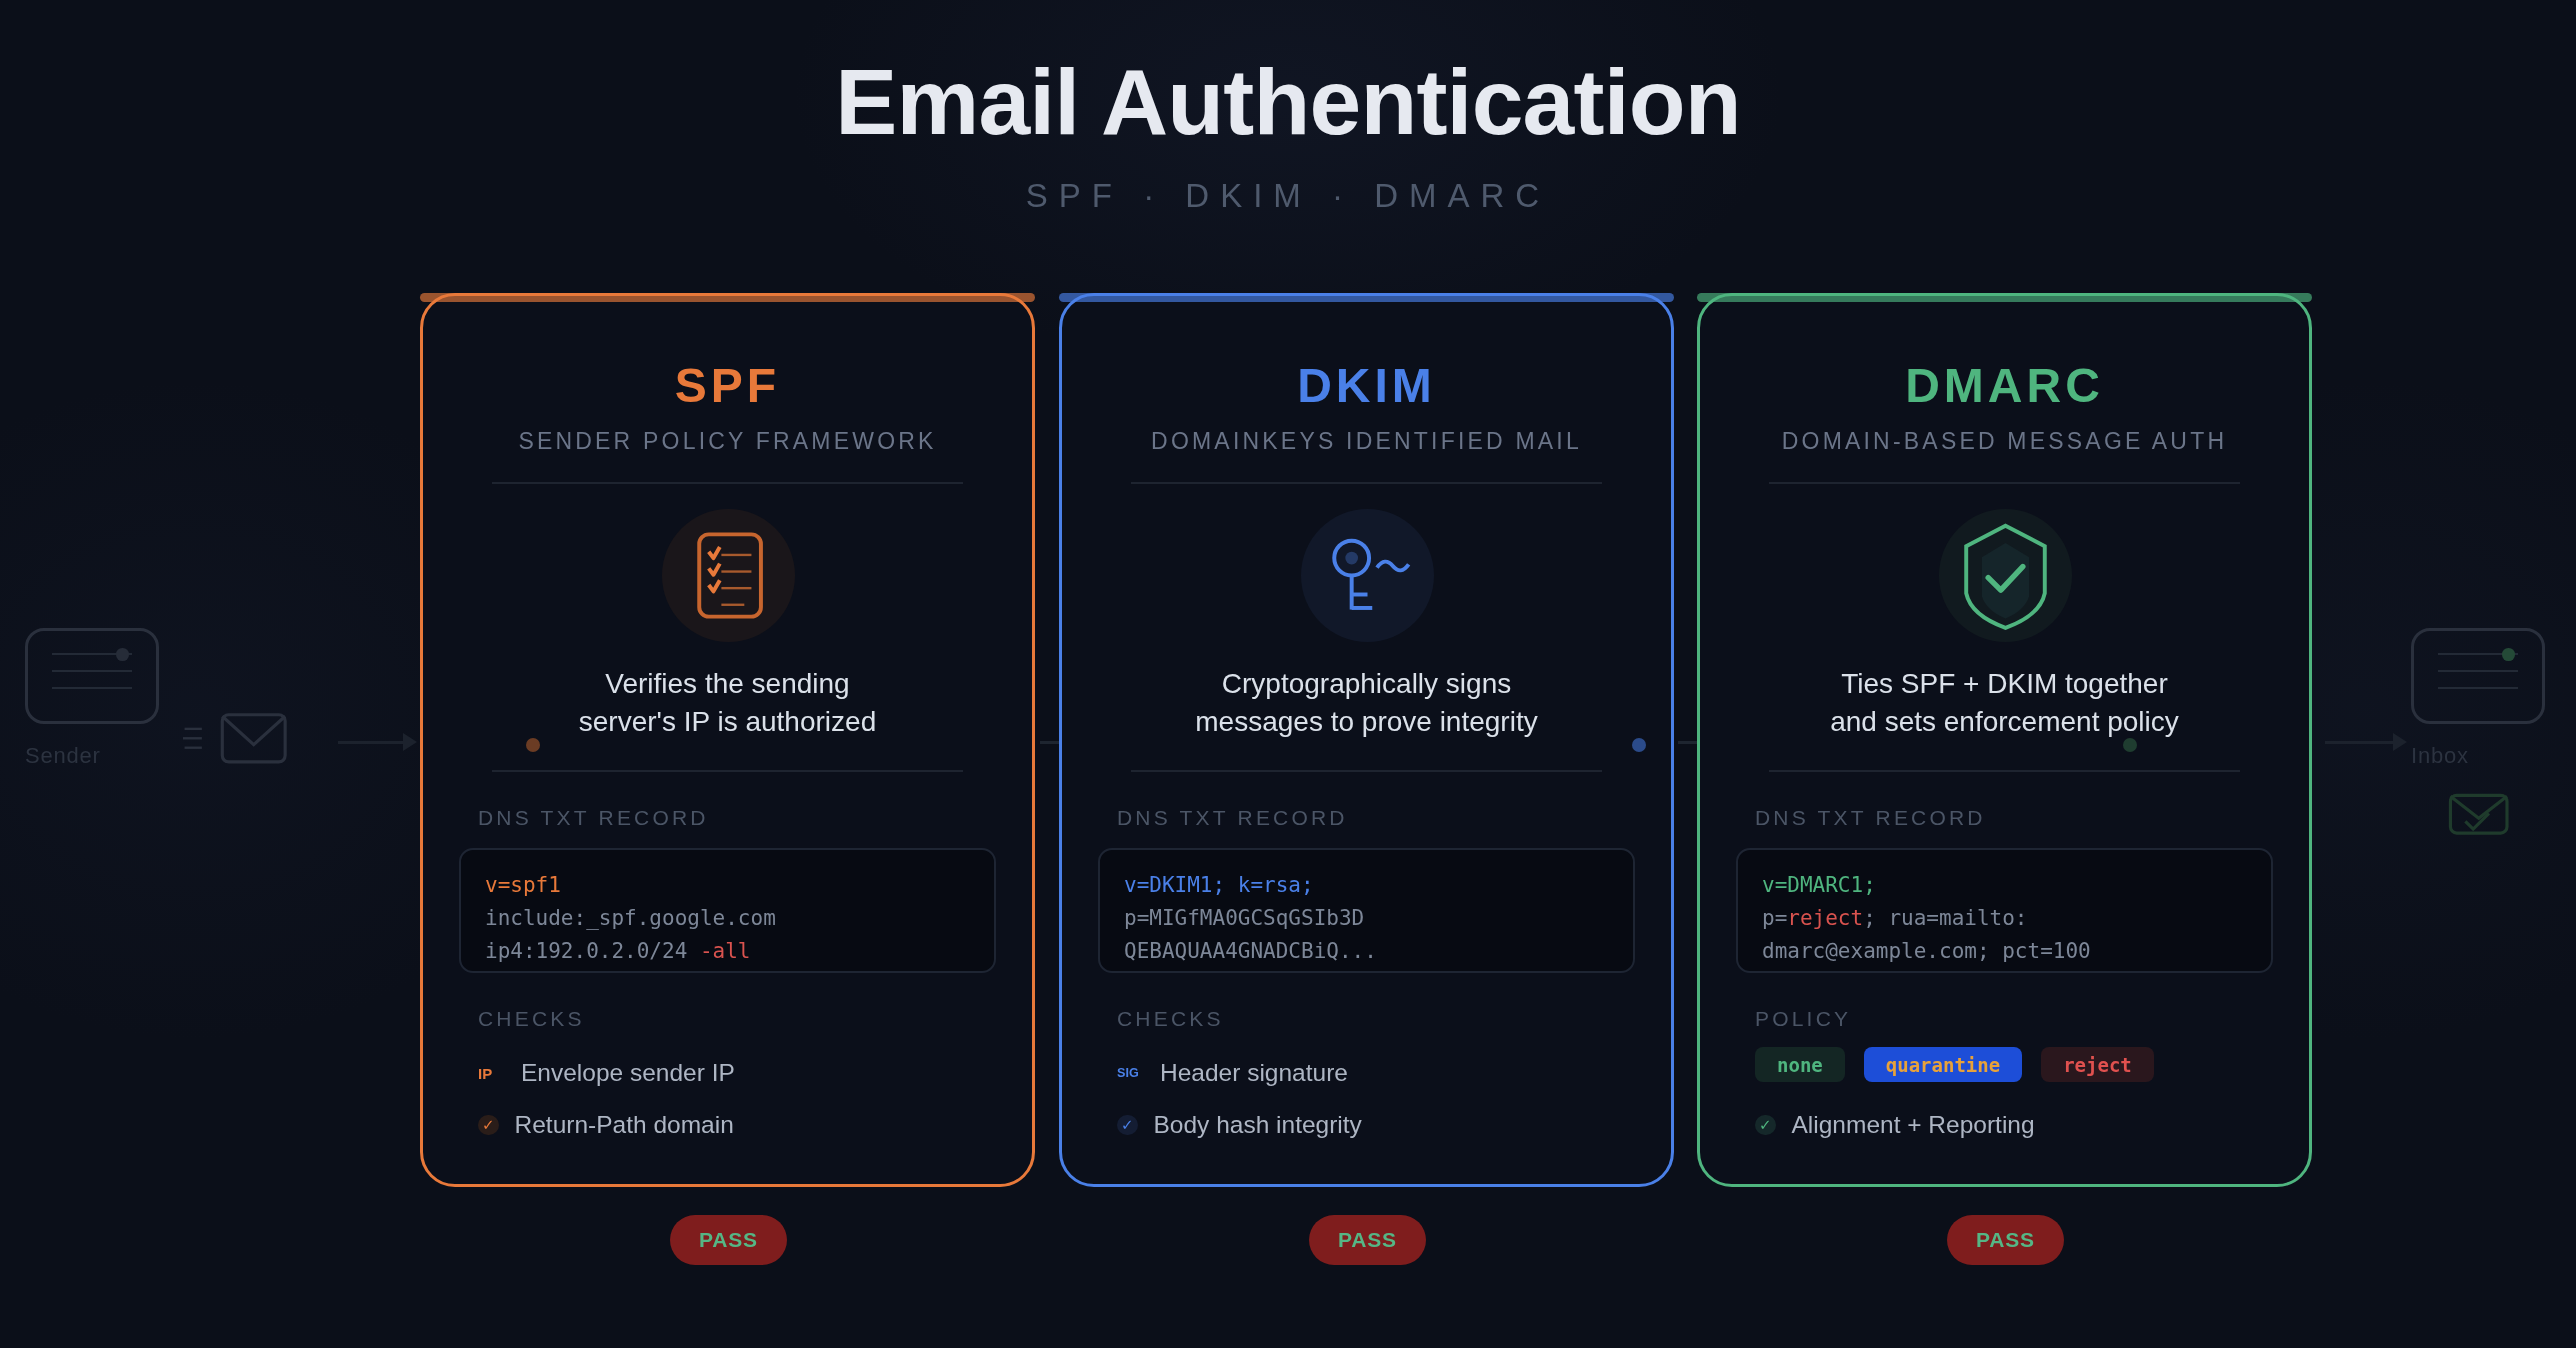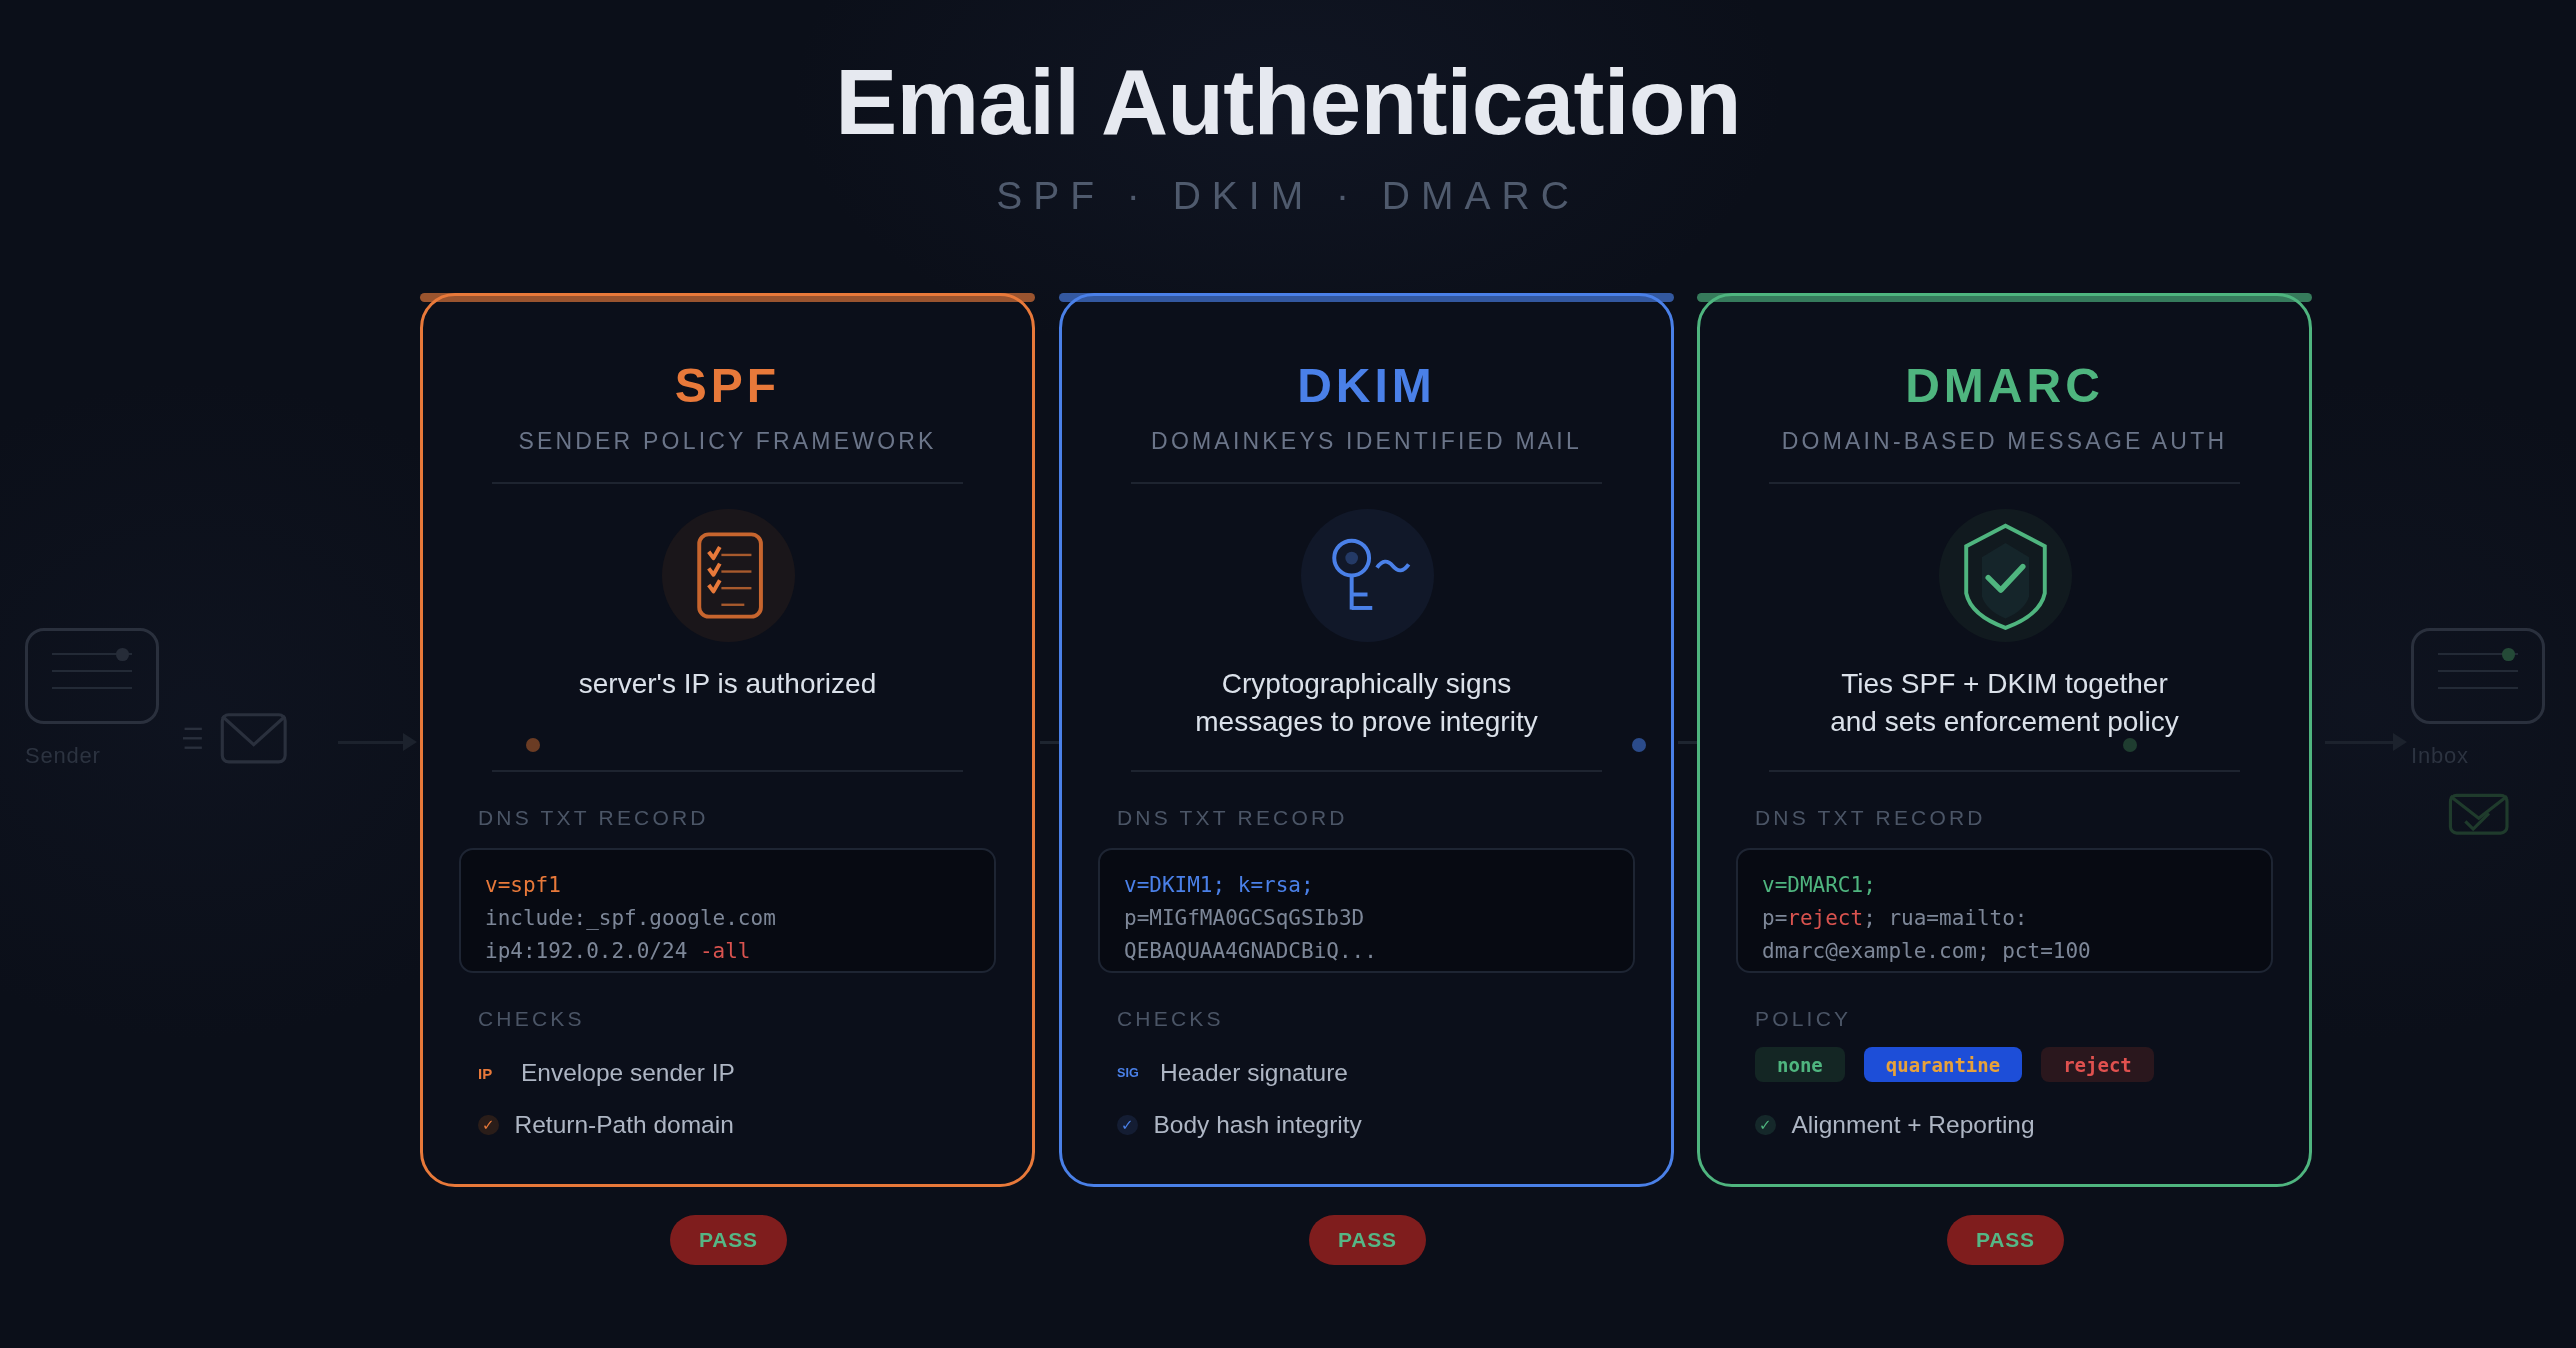--- a/index.html
+++ b/index.html
@@ -16,21 +16,21 @@
       radial-gradient(ellipse 710px 394px at 1288px 95px, rgba(40,50,80,0.18), transparent 70%),
       radial-gradient(ellipse 552px 473px at 197px 710px, rgba(30,38,60,0.18), transparent 70%),
       radial-gradient(ellipse 552px 473px at 2366px 710px, rgba(30,38,60,0.18), transparent 70%);
   }
   .header { position: absolute; left: 0; right: 0; top: 47px; text-align: center; }
   .title {
     font-size: 93px; font-weight: 700; color: #e6e9f0; letter-spacing: -0.8px;
     line-height: 110px;
   }
   .subtitle {
-    margin-top: 19px; font-size: 39px; color: #4f5a6d; letter-spacing: 11px;
+    margin-top: 19px; font-size: 33px; color: #4f5a6d; letter-spacing: 11px;
     line-height: 39px;
   }
 
   
   .endpoint { position: absolute; }
   .endpoint .box {
     width: 134px; height: 96px; border: 3.2px solid #2a303d; border-radius: 19px;
     position: relative; margin: 0 auto;
   }
   .endpoint .line { position: absolute; left: 24px; right: 24px; height: 2.4px; background: #232a36; }
@@ -164,20 +164,21 @@
       <polyline points="30,30 36,38 44,24" fill="none" stroke="#e8793a" stroke-width="5" stroke-linejoin="round"></polyline>
       <line x1="46" y1="34" x2="84" y2="34" stroke="#a85a2d" stroke-width="3"></line>
       <polyline points="30,51 36,59 44,45" fill="none" stroke="#e8793a" stroke-width="5" stroke-linejoin="round"></polyline>
       <line x1="46" y1="55" x2="84" y2="55" stroke="#a85a2d" stroke-width="3"></line>
       <polyline points="30,72 36,80 44,66" fill="none" stroke="#e8793a" stroke-width="5" stroke-linejoin="round"></polyline>
       <line x1="46" y1="76" x2="84" y2="76" stroke="#a85a2d" stroke-width="3"></line>
       <line x1="46" y1="97" x2="75" y2="97" stroke="#a85a2d" stroke-width="3"></line>
     </svg>
   </div>
   <div class="desc">
+    <div>Verifies the sending</div>
     <div>server's IP is authorized</div>
   </div>
   <div class="side-dot" style="left:103px; background:#6b3c24;"></div>
   <div class="divider" style="top:474px;"></div>
   <div class="section-label" style="top:510px;">DNS TXT RECORD</div>
   <div class="code-box"><span style="color:#e8793a;">v=spf1</span>
 <span>include:_spf.google.com</span>
 <span>ip4:192.0.2.0/24 </span><span style="color:#d9534f;">-all</span></div>
   <div class="section-label" style="top:711px;">CHECKS</div>
   <div class="checks">

